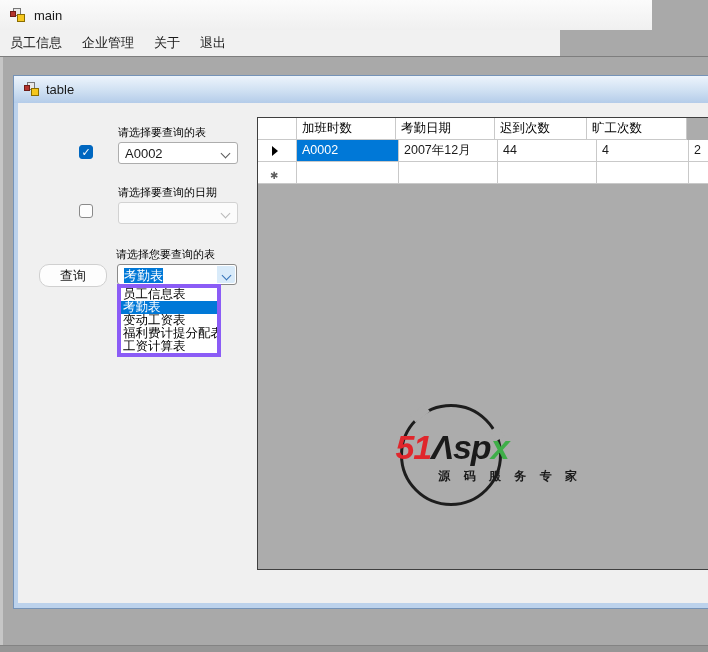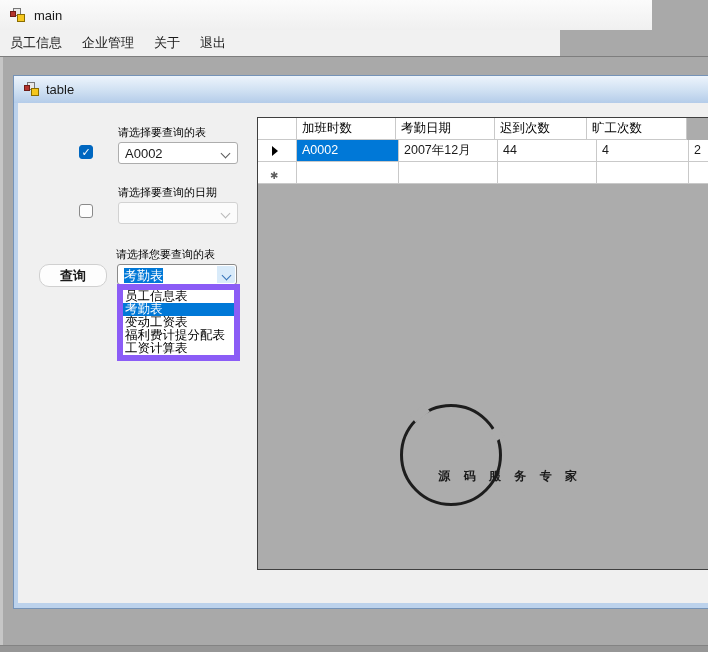--- a/index.html
+++ b/index.html
@@ -44,23 +44,23 @@
   .combo.disabled { background:#FBFBFB; border-color:#D2D2D2; }
   .combo.disabled .chev { border-color:#B9B9B9; }
   .combo.open { border-color:#8A8A8A; height:21px; }
   .combo.open .val { top:2px; }
   .combo.open .val .sel-text { background:#0078D7; color:#fff; }
   .combo .drop-btn { position:absolute; right:1px; top:1px; bottom:1px; width:18px; background:#D9EBFA; border-radius:0 2px 2px 0; }
   .combo .drop-btn .chev { right:5px; top:6px; border-color:#3573B9; }
 
   .btn { position:absolute; left:21px; top:161px; width:68px; height:23px; background:#FDFDFD;
          border:1px solid #D0D0D0; border-radius:10px; font-size:13px; color:#1a1a1a;
-         text-align:center; line-height:21px; cursor:default;font-weight:bold; }
+         text-align:center; line-height:21px; cursor:default; }
 
-  .list { position:absolute; left:99px; top:181px; width:123px; background:#fff; border:6px solid #8b5cf6; }
+  .list { position:absolute; left:99px; top:181px; width:104px; background:#fff; border:4px solid #8b5cf6; }
   .list-item { height:13px; line-height:13px; font-size:12.5px; padding-left:2px; white-space:nowrap; overflow:hidden; color:#000; }
   .list-item.selected { background:#0078D7; color:#fff; }
 
   
   .grid { position:absolute; left:239px; top:14px; width:540px; height:453px;
           background:#ACACAC; border:1px solid #3F3F3F; overflow:hidden; }
   .grow { display:flex; height:22px; }
   .gcell { height:22px; background:#fff; border-right:1px solid #C9C9C9; border-bottom:1px solid #C9C9C9;
            font-size:12.5px; line-height:21px; padding-left:5px; white-space:nowrap; overflow:hidden; }
   .gcell.head { color:#000; }
@@ -176,19 +176,20 @@
           <div class="gcell w0"></div>
           <div class="gcell w1"></div>
           <div class="gcell w2"></div>
           <div class="gcell w3"></div>
           <div class="gcell w4"></div>
         </div>
 
         <div class="wm-circle"></div>
         <div class="wm-gap1"></div>
         <div class="wm-gap2"></div>
+        <div class="wm-brand"><span style="color:#E0262C;">51</span><span style="color:#1A1A1A;">Λsp</span><span style="color:#3FAE49;">x</span></div>
         <div class="wm-tagline">源 码 服 务 专 家</div>
       </div>
 
     </div>
   </div>
 
 </div>
 
 </body></html>

